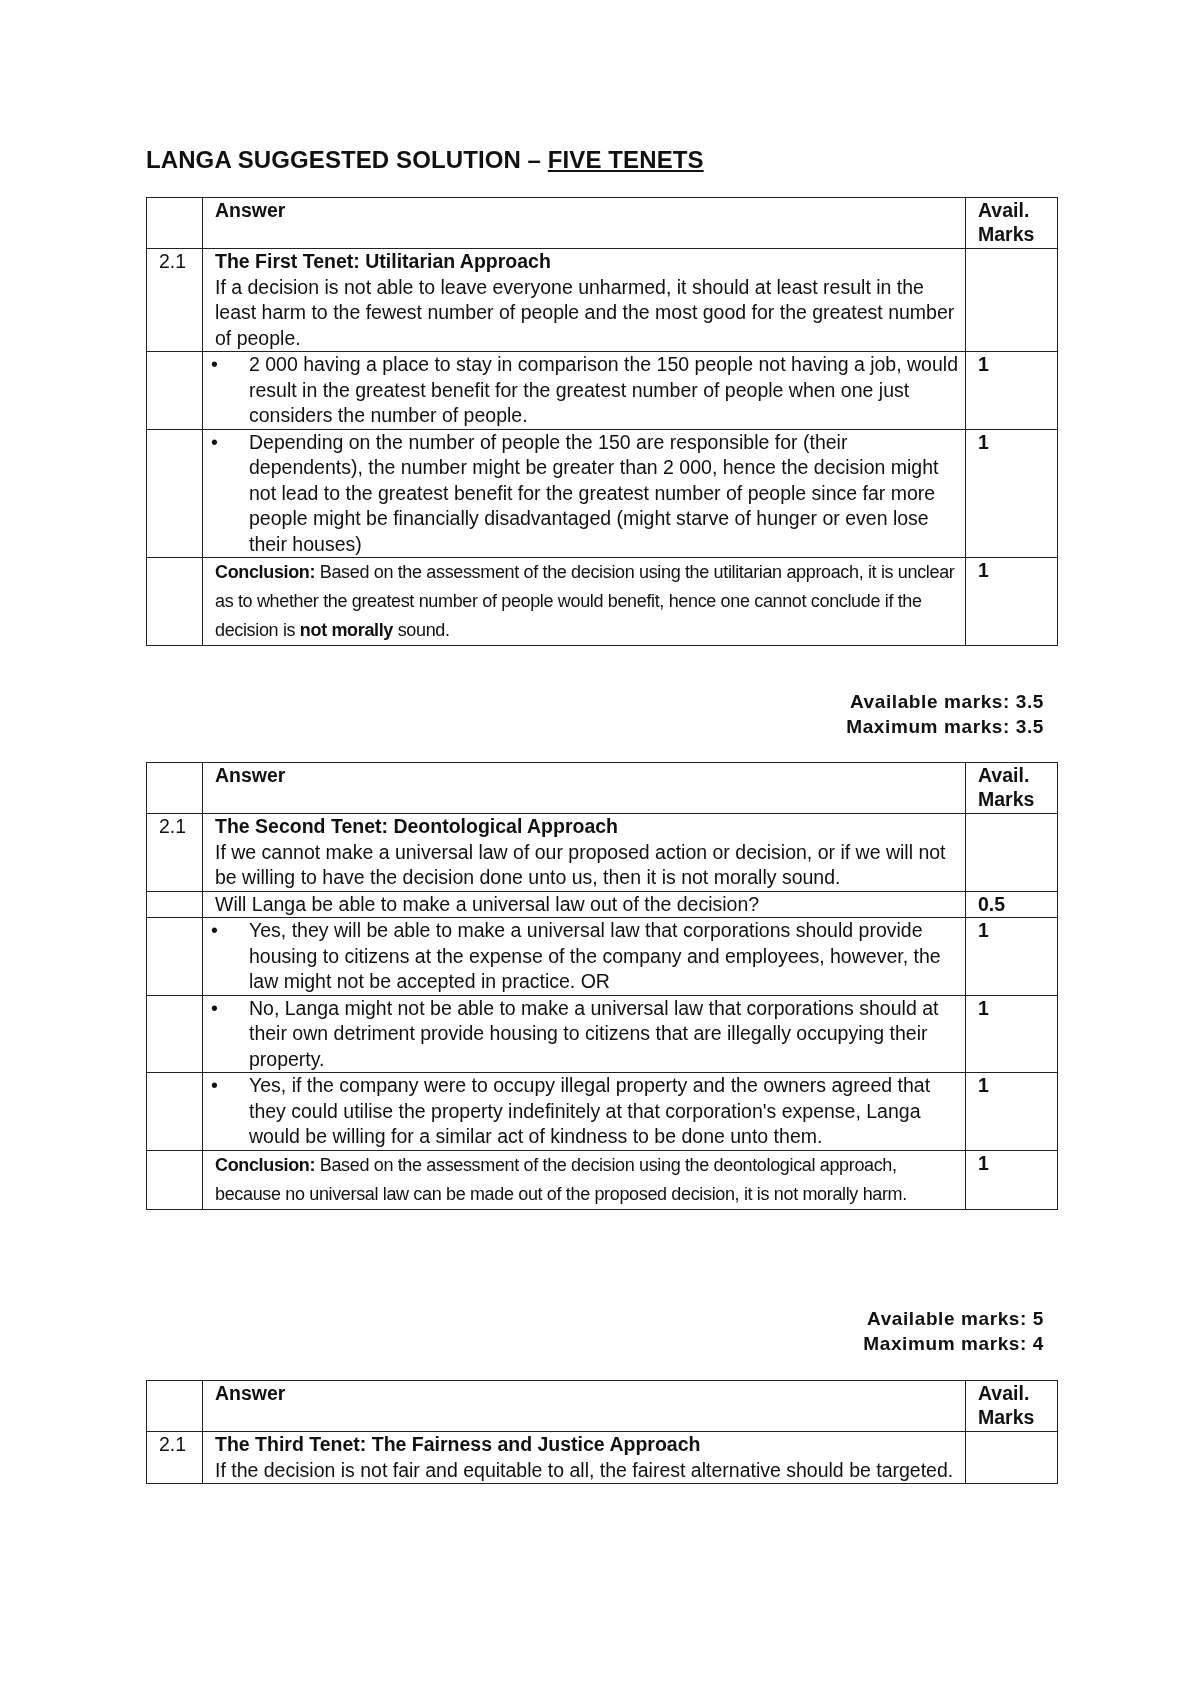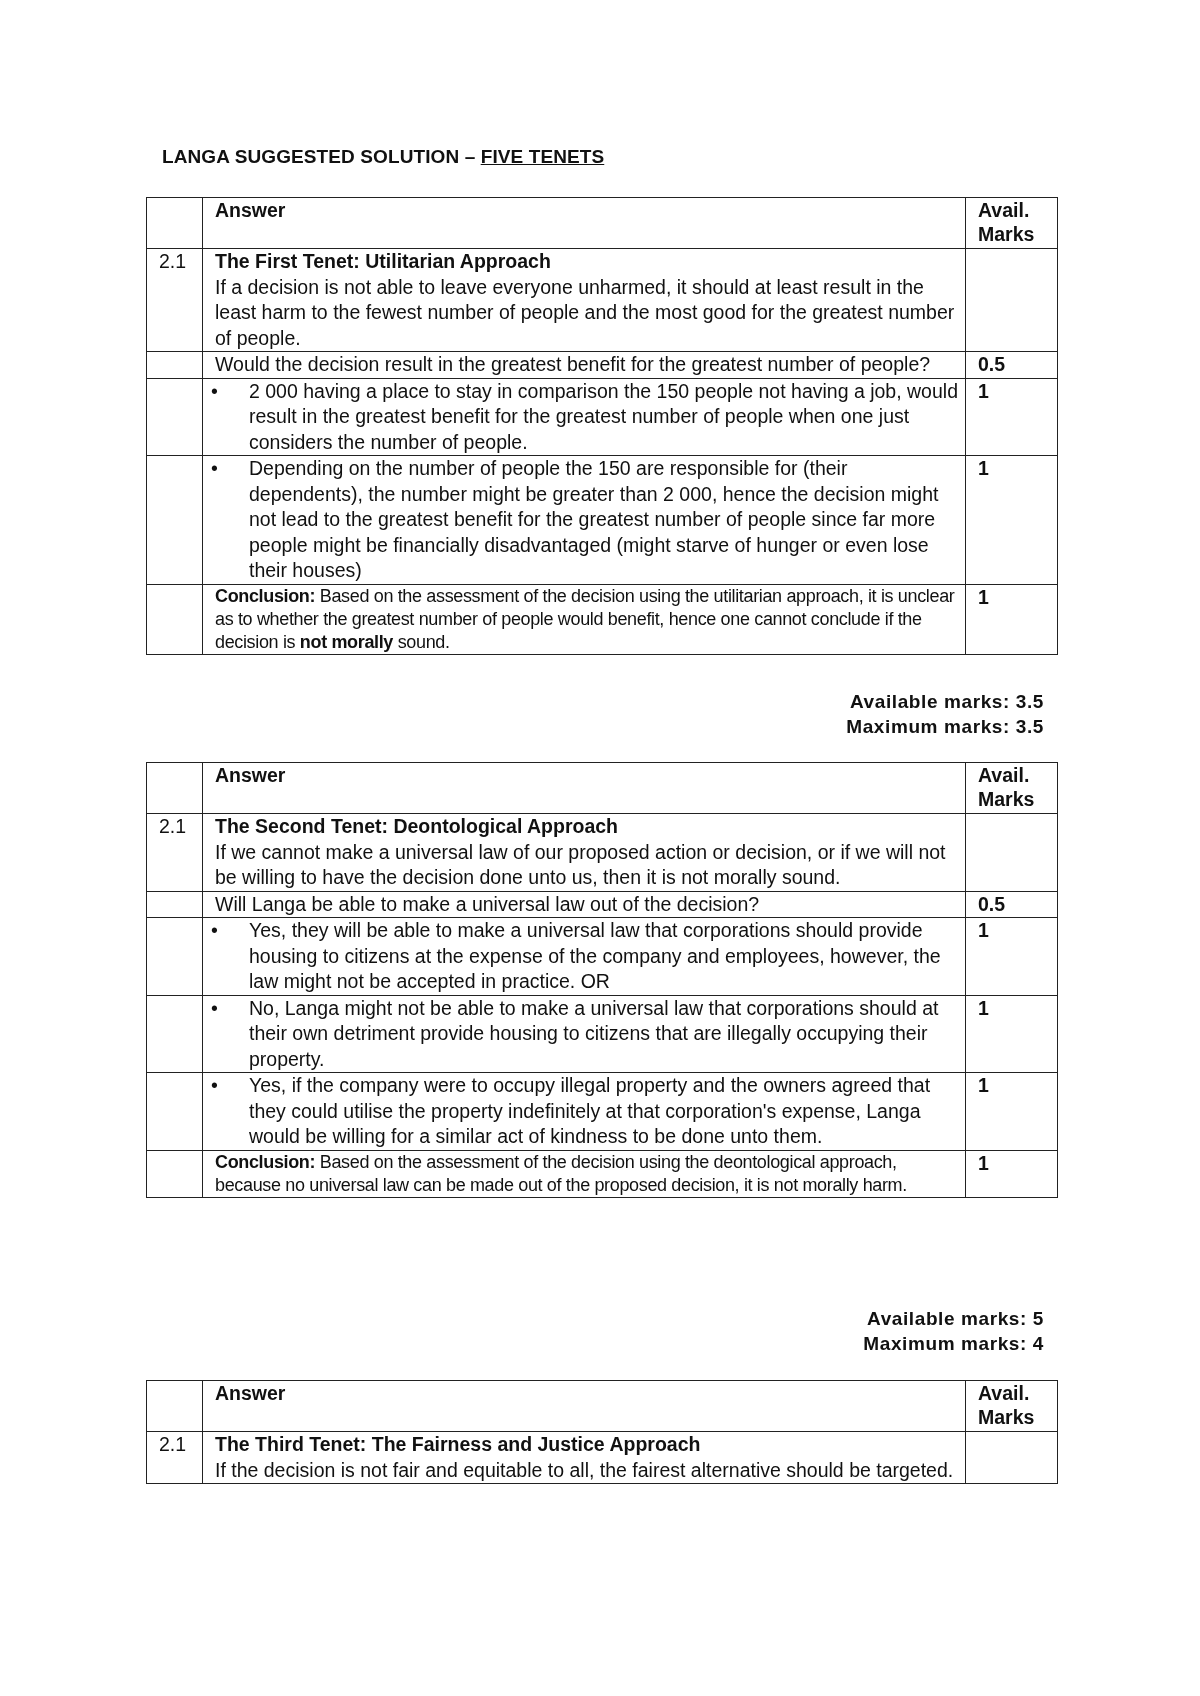--- a/index.html
+++ b/index.html
@@ -1,43 +1,43 @@
 <!DOCTYPE html>
 <html><head>
 <meta charset="utf-8">
 <style>
   html, body { margin: 0; padding: 0; background: #ffffff; }
   body {
     width: 1200px; height: 1696px; position: relative; overflow: hidden;
     font-family: "Liberation Sans", sans-serif; color: #111;
   }
   .page-title {
-    position: absolute; left: 162px; top: 146px;
-    font-size: 19px; font-weight: bold; letter-spacing: 0.1px;
+    position: absolute; left: 146px; top: 146px;
+    font-size: 24px; font-weight: bold; letter-spacing: 0.1px;
   }
   .page-title .ul { text-decoration: underline; }
   table.marks {
     position: absolute; left: 146px; width: 911px;
     border-collapse: collapse; table-layout: fixed;
     font-size: 19.5px; line-height: 25.5px;
   }
   table.marks td {
     border: 1.5px solid #222; vertical-align: top; padding: 0 0 0 12px;
   }
   col.c-num { width: 56px; }
   col.c-ans { width: 763px; }
   col.c-mark { width: 92px; }
   td.num { font-weight: normal; padding-left: 8px; }
   td.mark { text-align: left; padding-left: 0; font-weight: bold; }
   td.hdr { font-weight: bold; height: 50px; }
   .tenet-title { font-weight: bold; }
   .bullet-wrap { display: flex; }
   .bullet { width: 46px; flex: 0 0 46px; text-align: left; padding-left: 8px; box-sizing: border-box; }
   .bullet-text { flex: 1; padding-right: 6px; }
-  .conclusion { font-size: 18px; line-height: 23px; letter-spacing: -0.35px; }
+  .conclusion { font-size: 18px; line-height: 29px; letter-spacing: -0.35px; }
   .summary {
     position: absolute; right: 156px; text-align: right;
     font-size: 19px; font-weight: bold; line-height: 25px; letter-spacing: 0.6px;
   }
 </style>
 </head>
 <body>
 
 <div class="page-title">
   <span>LANGA SUGGESTED SOLUTION – </span><span class="ul">FIVE TENETS</span>
@@ -55,25 +55,20 @@
     <td class="hdr">Answer</td>
     <td class="hdr mark" style="line-height:24px;">Avail. Marks</td>
   </tr>
   <tr>
     <td class="num">2.1</td>
     <td>
       <div class="tenet-title">The First Tenet: Utilitarian Approach</div>
       <div style="padding-right:8px;">If a decision is not able to leave everyone unharmed, it should at least result in the least harm to the fewest number of people and the most good for the greatest number of people.</div>
     </td>
     <td class="mark"></td>
-  </tr>
-  <tr>
-    <td></td>
-    <td style="padding-right:8px;">Would the decision result in the greatest benefit for the greatest number of people?</td>
-    <td class="mark">0.5</td>
   </tr>
   <tr>
     <td></td>
     <td style="padding-left:0;">
       <div class="bullet-wrap">
         <span class="bullet">•</span>
         <span class="bullet-text">2 000 having a place to stay in comparison the 150 people not having a job, would result in the greatest benefit for the greatest number of people when one just considers the number of people.</span>
       </div>
     </td>
     <td class="mark">1</td>

